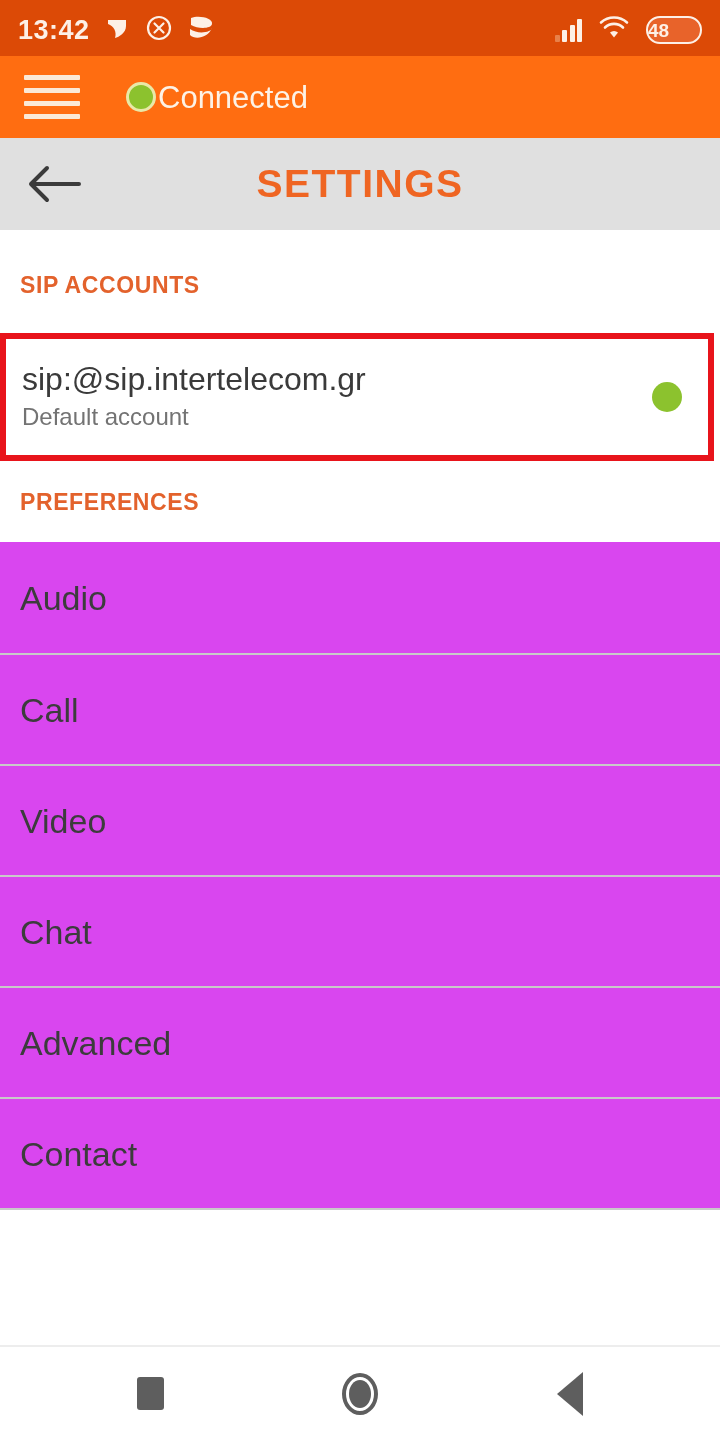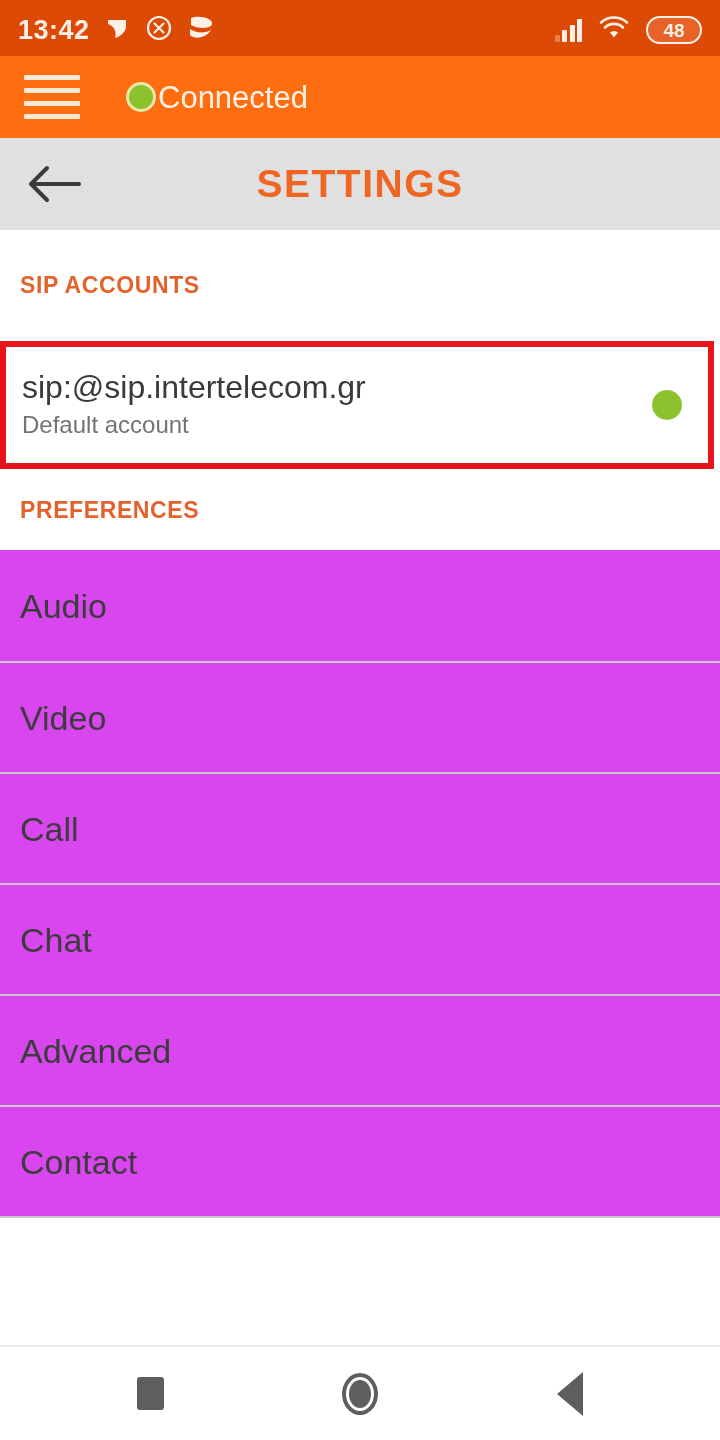--- a/index.html
+++ b/index.html
@@ -30,21 +30,21 @@
   .signal { display:flex; align-items:flex-end; gap:2.5px; height:24px; }
   .signal i { display:block; width:5px; background:#fdf0e6; border-radius:1px; }
   .signal i.b1 { height:7px;  background:#e8814a; }
   .signal i.b2 { height:12px; }
   .signal i.b3 { height:17px; }
   .signal i.b4 { height:23px; }
 
   
   .battery {
     min-width:56px; height:28px; border:2.5px solid #fdf0e6; border-radius:14px;
-    display:flex; align-items:center; justify-content:center;
+    display:flex; align-items:center; justify-content:flex-start;
     position:relative; background:#e8632a;
   }
   .battery span { color:#fdf0e6; font-size:19px; font-weight:bold; line-height:1; }
 
   
   .appbar {
     position:absolute; top:56px; left:0; width:720px; height:82px;
     background:#ff6d11; display:flex; align-items:center; padding:0 24px;
   }
   .hamburger { width:56px; height:44px; display:flex; flex-direction:column;
@@ -75,21 +75,21 @@
   .section-label {
     color:#e3622c; font-size:23px; font-weight:bold;
     letter-spacing:.6px; padding:22px 0 26px 20px;
   }
   .section-label.prefs { padding-top:28px; }
 
   
   .account-hl {
     border:6px solid #e8141b;
     border-left:6px solid #e8141b;
-    margin:16px 6px 0 0;
+    margin:8px 6px 0 0;
     width:714px;
     height:128px;
     background:#fff;
     display:flex; align-items:center; cursor:pointer;
   }
   .account-text { flex:1; padding-left:16px; }
   .account-uri { font-size:32px; color:#3a3a3a; line-height:1.18; }
   .account-sub { font-size:24px; color:#737373; line-height:1.35; margin-top:2px; }
   .account-dot { width:30px; height:30px; border-radius:50%; background:#8cc22e; margin-right:26px; }
 
@@ -199,24 +199,24 @@
       </div>
       <span class="account-dot"></span>
     </div>
 
     <div class="section-label prefs">PREFERENCES</div>
 
     <div class="pref-row first">
       <span class="pref-label">Audio</span>
     </div>
     <div class="pref-row">
+      <span class="pref-label">Call</span>
+    </div>
+    <div class="pref-row">
       <span class="pref-label">Video</span>
-    </div>
-    <div class="pref-row">
-      <span class="pref-label">Call</span>
     </div>
     <div class="pref-row">
       <span class="pref-label">Chat</span>
     </div>
     <div class="pref-row">
       <span class="pref-label">Advanced</span>
     </div>
     <div class="pref-row">
       <span class="pref-label">Contact</span>
     </div>

